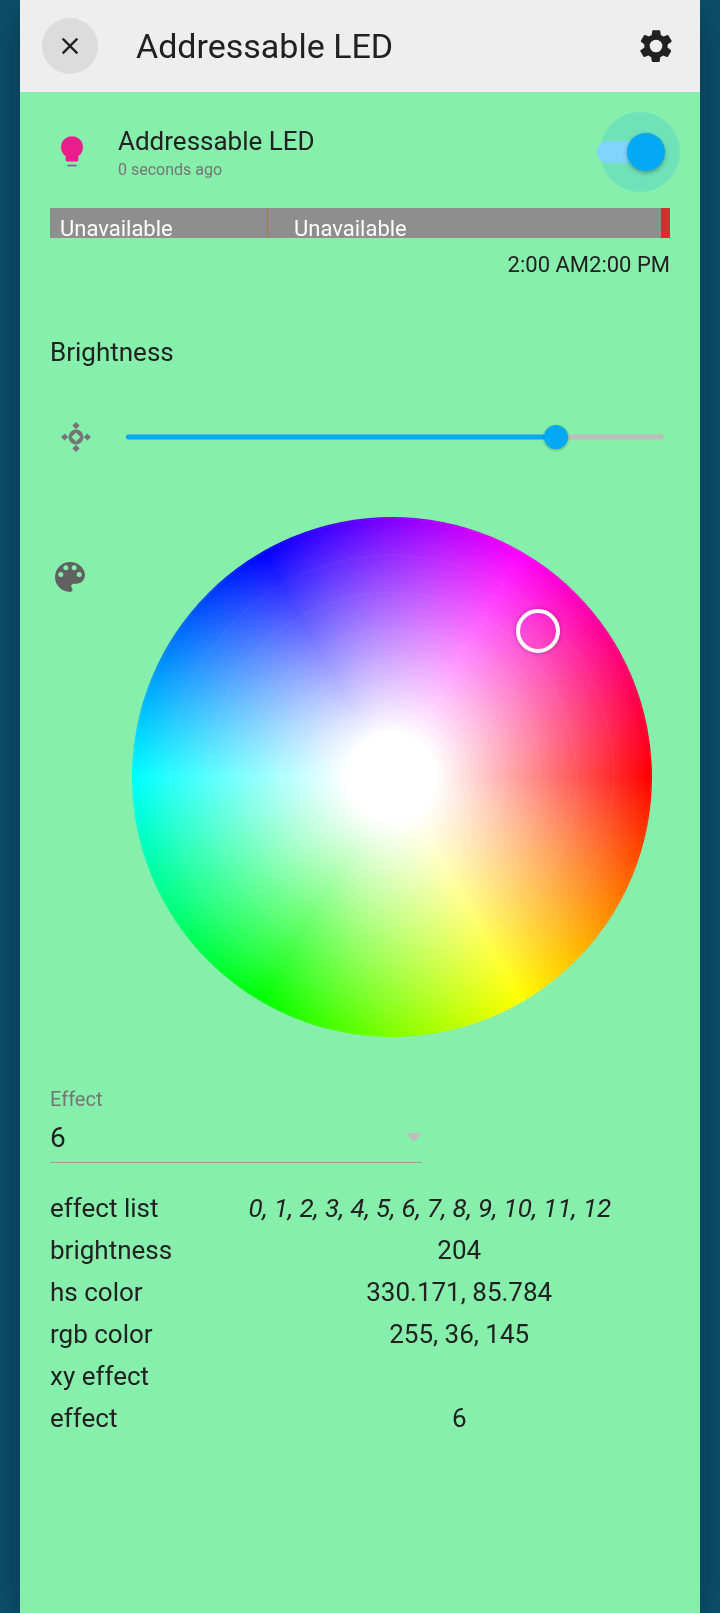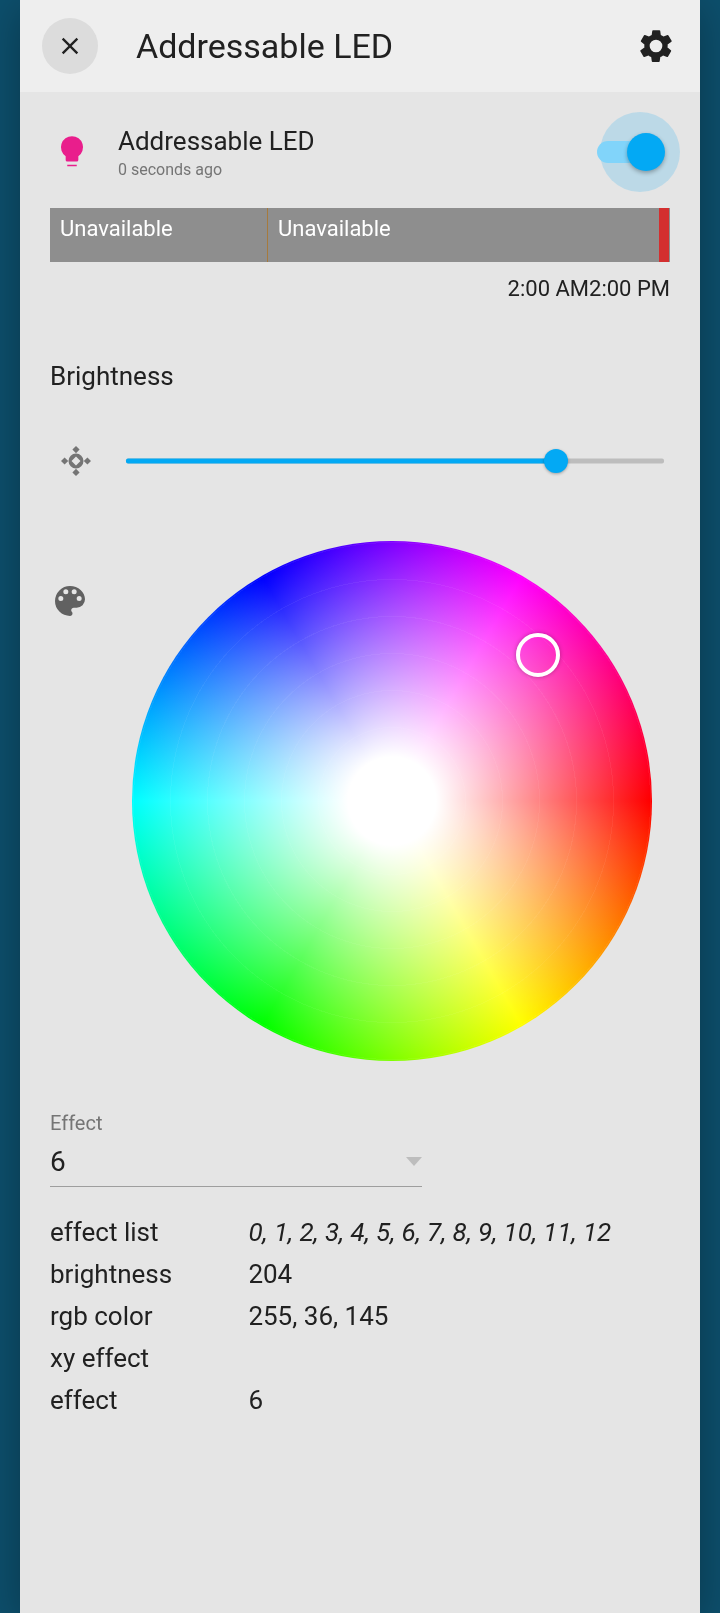--- a/index.html
+++ b/index.html
@@ -10,21 +10,21 @@
     height: 1613px;
     overflow: hidden;
     position: relative;
   }
   .dialog {
     position: absolute;
     top: 0;
     left: 20px;
     right: 20px;
     bottom: 0;
-    background: #e5e5e5;
+    background: #86efac;
     box-shadow: 0 8px 40px rgba(0,0,0,0.3);
     display: flex;
     flex-direction: column;
   }
   .dialog-header {
     background: #eeeeee;
     display: flex;
     align-items: center;
     padding: 18px 22px;
     gap: 20px;
@@ -96,24 +96,25 @@
   .toggle-thumb {
     position: absolute;
     right: -12px; top: -8px;
     width: 38px; height: 38px;
     border-radius: 50%;
     background: #03a9f4;
     box-shadow: 0 2px 4px rgba(0,0,0,0.3);
   }
   .history-bar {
     position: relative;
-    height: 54px;
+    height: 30px;
     background: #8e8e8e;
     display: flex;
     margin-bottom: 6px;
+    gap: 16px;
   }
   .history-seg {
     height: 100%;
     color: #fff;
     font-size: 22px;
     padding: 8px 10px;
     overflow: hidden;
     white-space: nowrap;
   }
   .history-divider {
@@ -254,21 +255,21 @@
     border-left: 8px solid transparent;
     border-right: 8px solid transparent;
     border-top: 9px solid #bdbdbd;
   }
   .attrs { font-size: 26px; color: #212121; }
   .attr-row {
     display: flex;
     padding: 6px 0;
   }
   .attr-key { width: 32%; }
-  .attr-val { flex: 1; text-align: left; }
+  .attr-val { flex: 1; text-align: center; }
   .attr-row.wrap .attr-val { text-align: left; font-style: italic; }
 </style>
 </head>
 <body>
 
 <div class="dialog">
 
   <div class="dialog-header">
     <div class="close-btn">
       <svg width="28" height="28" viewBox="0 0 24 24">
@@ -353,20 +354,24 @@
         <div class="attr-row wrap">
           <div class="attr-key">effect list</div>
           <div class="attr-val">0, 1, 2, 3, 4, 5, 6, 7, 8, 9, 10, 11, 12</div>
         </div>
         <div id="attr-rows">
             <div class="attr-row">
               <div class="attr-key">brightness</div>
               <div class="attr-val">204</div>
             </div>
             <div class="attr-row">
+              <div class="attr-key">hs color</div>
+              <div class="attr-val">330.171, 85.784</div>
+            </div>
+            <div class="attr-row">
               <div class="attr-key">rgb color</div>
               <div class="attr-val">255, 36, 145</div>
             </div>
             <div class="attr-row">
               <div class="attr-key">xy effect</div>
             </div>
             <div class="attr-row">
               <div class="attr-key">effect</div>
               <div class="attr-val">6</div>
             </div>

